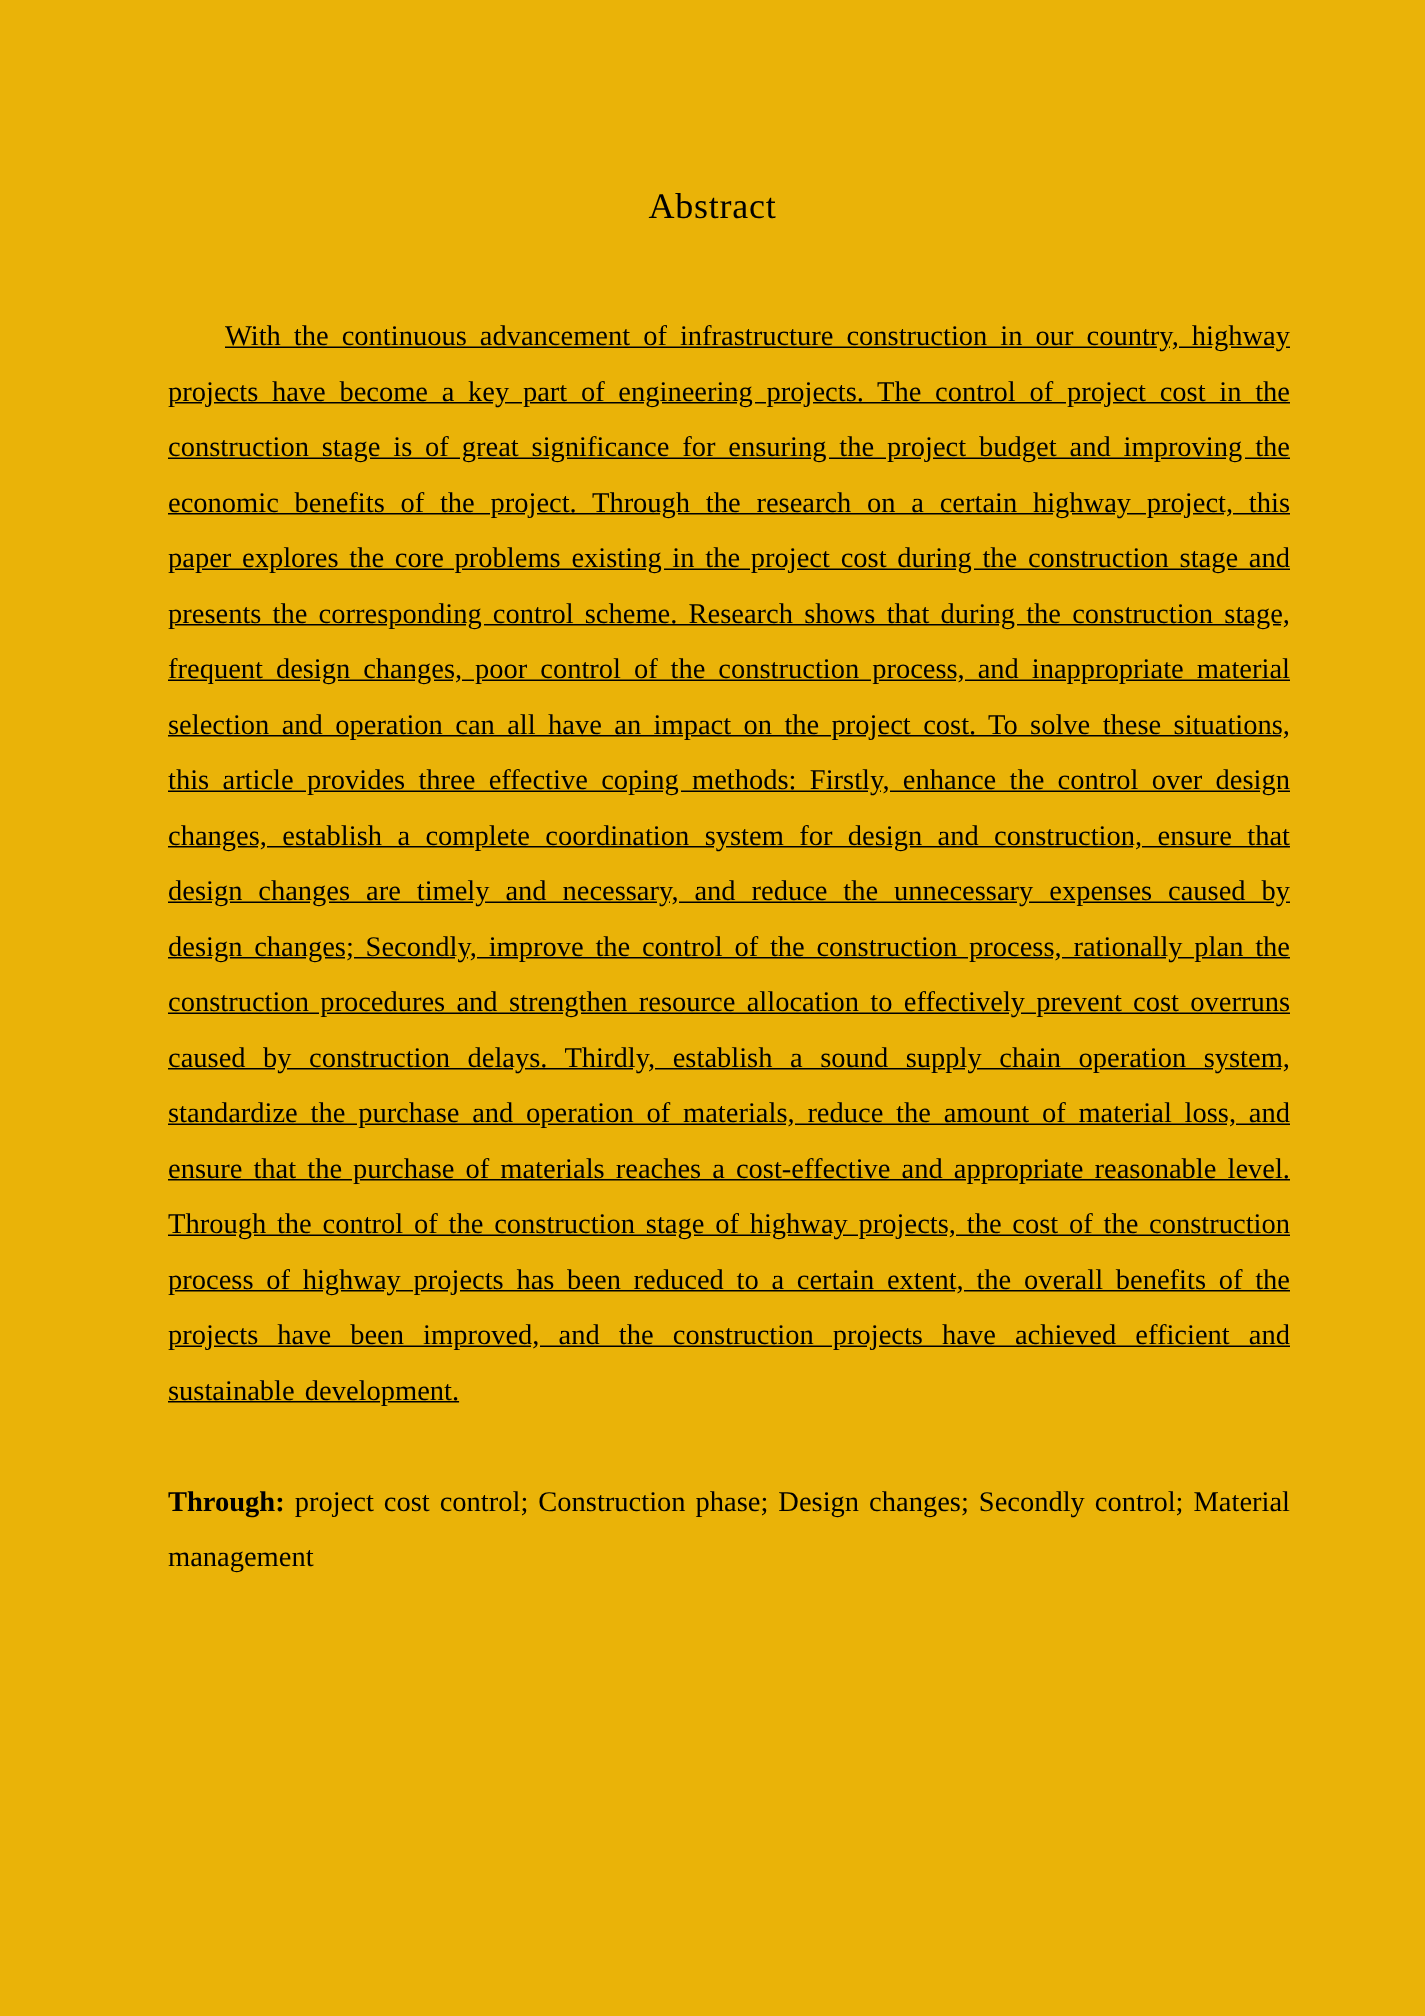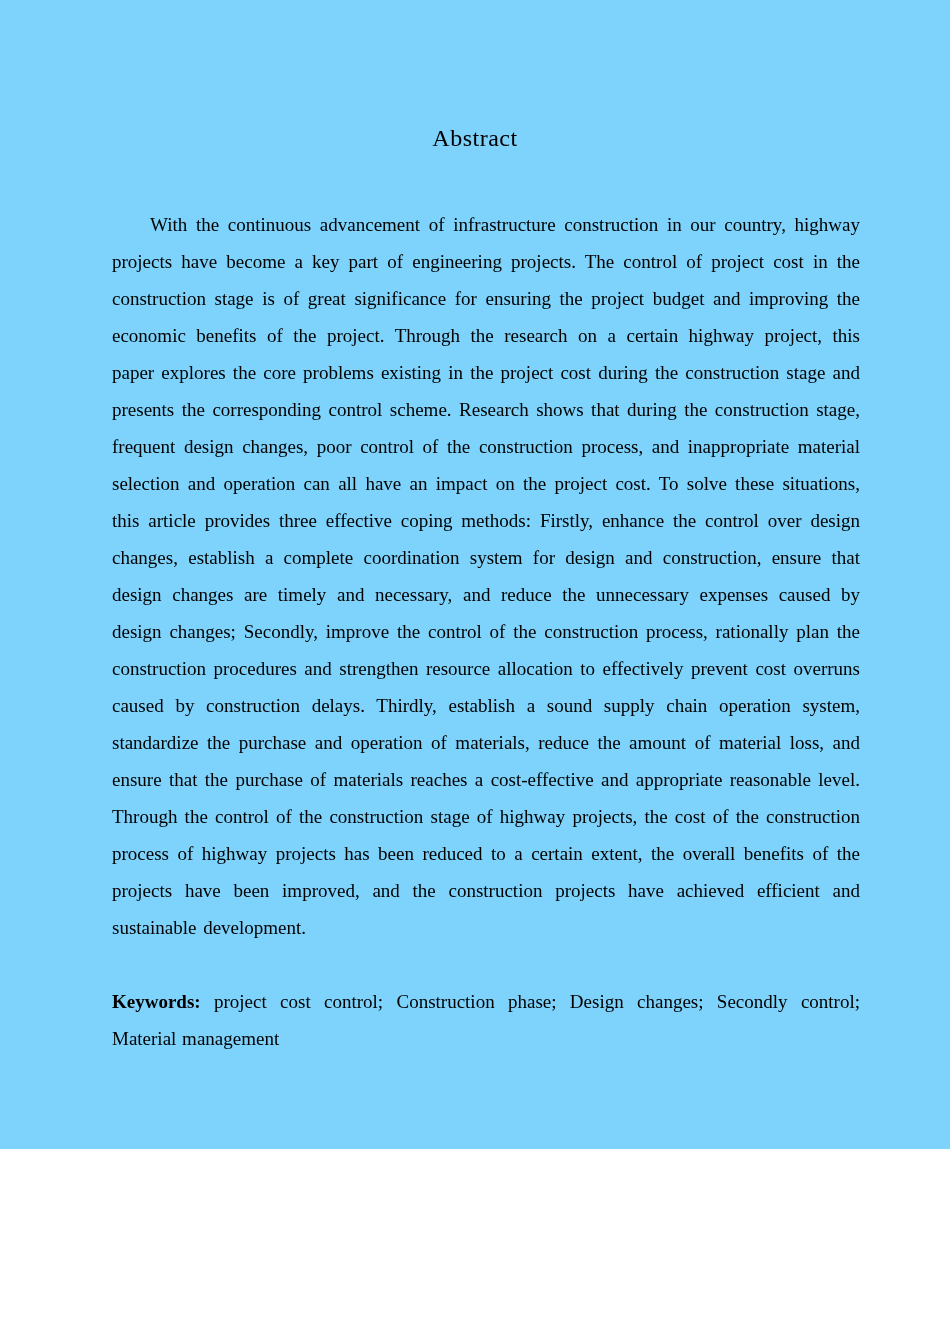--- a/index.html
+++ b/index.html
@@ -3,22 +3,22 @@
 <meta charset="utf-8">
 <style>
   html, body {
     margin: 0;
     padding: 0;
     background: #ffffff;
   }
   .page {
     position: relative;
     width: 950px;
-    height: 1149px;
-    background: #7dd3fc;
+    height: 1344px;
+    background: #eab308;
     color: #000000;
     font-family: "Liberation Serif", "DejaVu Serif", serif;
     overflow: hidden;
     box-sizing: border-box;
     padding-top: 122px;
   }
   .doc-title {
     margin: 0;
     text-align: center;
     font-size: 24px;
@@ -26,34 +26,35 @@
     font-weight: normal;
     letter-spacing: 0.5px;
   }
   .abstract-body {
     margin: 52px 90px 0 112px;
     font-size: 19px;
     line-height: 37px;
     text-align: justify;
     text-indent: 38px;
     word-spacing: 2px;
+    text-decoration: underline;
   }
   .keywords-line {
     margin: 37px 90px 0 112px;
     font-size: 19px;
     line-height: 37px;
     text-align: justify;
     word-spacing: 1px;
   }
   .keywords-label {
     font-weight: bold;
   }
 </style>
 </head>
 <body>
 
 <div class="page">
   <h1 class="doc-title">Abstract</h1>
 
   <p class="abstract-body">With the continuous advancement of infrastructure construction in our country, highway projects have become a key part of engineering projects. The control of project cost in the construction stage is of great significance for ensuring the project budget and improving the economic benefits of the project. Through the research on a certain highway project, this paper explores the core problems existing in the project cost during the construction stage and presents the corresponding control scheme. Research shows that during the construction stage, frequent design changes, poor control of the construction process, and inappropriate material selection and operation can all have an impact on the project cost. To solve these situations, this article provides three effective coping methods: Firstly, enhance the control over design changes, establish a complete coordination system for design and construction, ensure that design changes are timely and necessary, and reduce the unnecessary expenses caused by design changes; Secondly, improve the control of the construction process, rationally plan the construction procedures and strengthen resource allocation to effectively prevent cost overruns caused by construction delays. Thirdly, establish a sound supply chain operation system, standardize the purchase and operation of materials, reduce the amount of material loss, and ensure that the purchase of materials reaches a cost-effective and appropriate reasonable level. Through the control of the construction stage of highway projects, the cost of the construction process of highway projects has been reduced to a certain extent, the overall benefits of the projects have been improved, and the construction projects have achieved efficient and sustainable development.</p>
 
-  <p class="keywords-line"><span class="keywords-label">Keywords:</span> <span>project cost control; Construction phase; Design changes; Secondly control; Material management</span></p>
+  <p class="keywords-line"><span class="keywords-label">Through:</span> <span>project cost control; Construction phase; Design changes; Secondly control; Material management</span></p>
 </div>
 
 </body></html>

